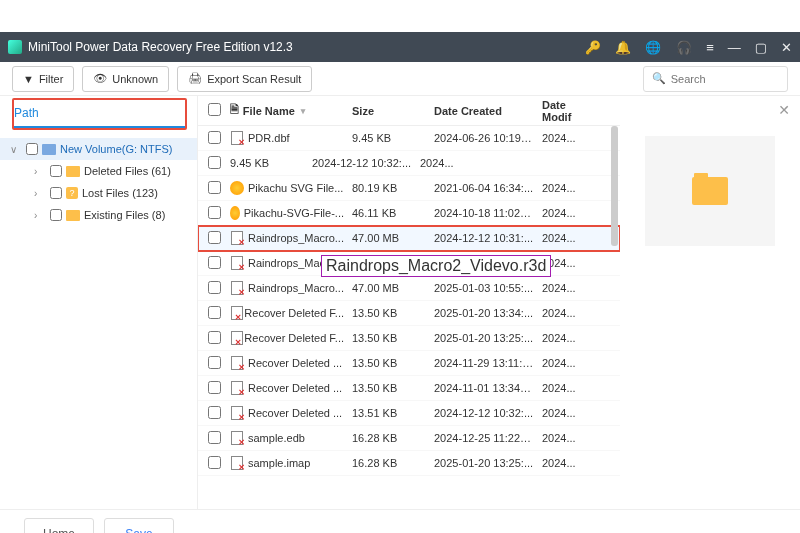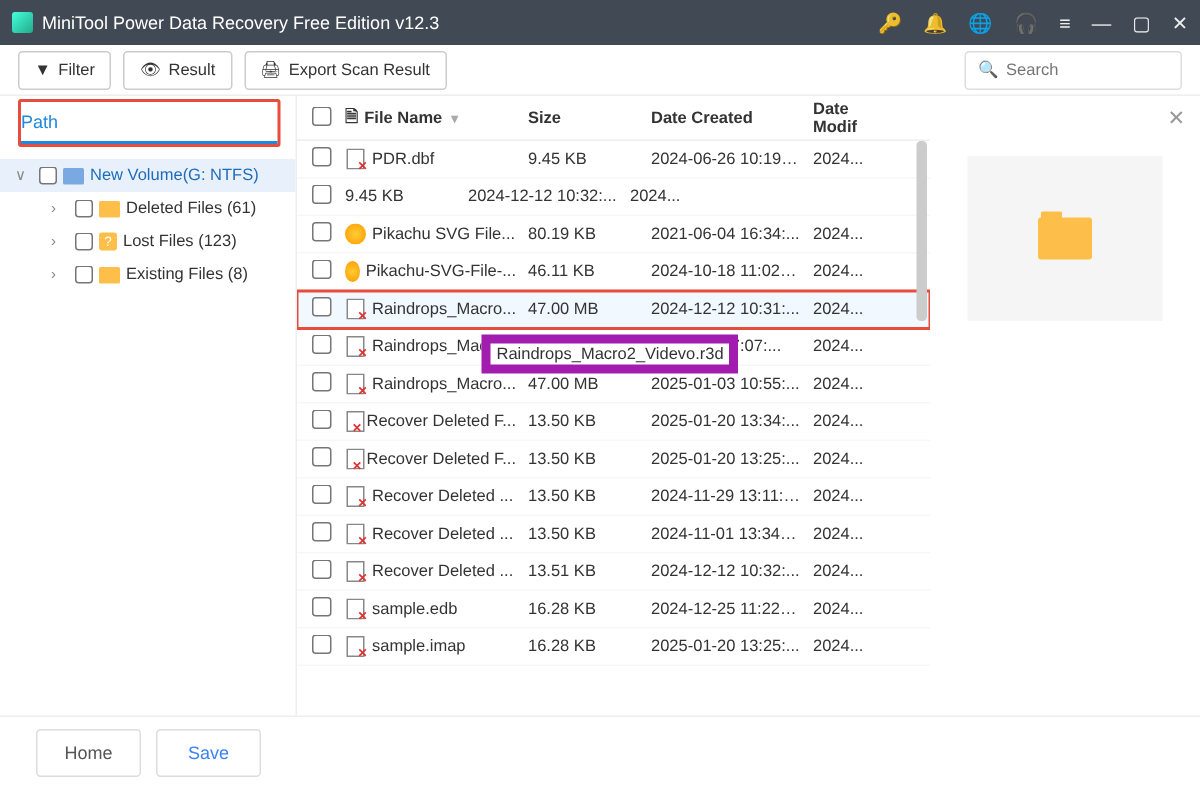--- a/index.html
+++ b/index.html
@@ -1,17 +1,17 @@
 <!DOCTYPE html>
 <html><head>
 <meta charset="utf-8">
 <style>
 * { box-sizing: border-box; margin: 0; padding: 0; font-family: "Segoe UI", Arial, sans-serif; }
 body { background: #fff; width: 800px; height: 533px; overflow: hidden; font-size: 12px; color: #333; }
-.titlebar { height: 30px; background: #404954; color: #fff; display: flex; align-items: center; padding: 0 8px; }
+.titlebar { height: 30px; background: #404954; color: #fff; display: flex; align-items: center; padding: 0 8px; margin-top: 32px; }
 .titlebar .logo { width: 14px; height: 14px; border-radius: 2px; background: linear-gradient(135deg,#4fd,#2a8); margin-right: 6px; }
 .titlebar .title { font-size: 12px; flex: 1; }
 .titlebar .tb-icons { display: flex; gap: 14px; align-items: center; }
 .titlebar .tb-icons span { font-size: 13px; cursor: pointer; opacity: .9; }
 .toolbar { height: 34px; display: flex; align-items: center; padding: 5px 12px; gap: 8px; border-bottom:1px solid #eee;}
 .btn { border: 1px solid #ccc; background: #fff; border-radius: 3px; height: 26px; padding: 0 10px; font-size: 11px; display: inline-flex; align-items: center; gap: 5px; cursor: pointer; color:#333;}
 .toolbar-spacer { flex: 1; }
 .search-box { border: 1px solid #ddd; border-radius: 3px; height: 26px; width: 145px; display: flex; align-items: center; padding: 0 8px; color: #999; font-size:11px;}
 .search-box input { border: none; outline: none; width: 100%; font-size: 11px; background: transparent; margin-left:5px;}
 .main { display: flex; height: 413px; }
@@ -39,21 +39,21 @@
 .rows { overflow-y: auto; flex: 1; position:relative;}
 .row { display: flex; height: 25px; align-items: center; font-size: 11px; padding-left: 6px; border-bottom:1px solid #f7f7f7;}
 .row > div { padding: 0 4px; white-space: nowrap; overflow: hidden; text-overflow: ellipsis; }
 .row.highlight { outline: 2px solid #e74c3c; outline-offset: -1px; background:#f2f8ff;}
 .file-ico { width: 14px; height: 14px; display: inline-block; position: relative; }
 .file-ico::before { content:''; position:absolute; width:10px; height:12px; background:#fff; border:1px solid #999; top:0; left:1px;}
 .file-ico::after { content:'✕'; position:absolute; color:#d33; font-size:8px; bottom:-2px; right:-1px; font-weight:bold;}
 .file-ico.gen::before { border-color:#888;}
 .file-ico.pika { background: radial-gradient(circle,#fc3,#f90); border-radius:50%;}
 .file-ico.pika::before, .file-ico.pika::after { display:none;}
-.tooltip-box { position: absolute; background: #fff; border:6px solid #a21caf; font-size:11px; padding:1px 4px; z-index:10; white-space:nowrap;}
+.tooltip-box { position: absolute; background: #fff; border:1px solid #a21caf; font-size:16px; padding:1px 4px; z-index:10; white-space:nowrap;}
 .preview-pane { width: 180px; padding: 12px 14px 0 14px; position:relative; font-size:11px;}
 .preview-close { position:absolute; top:6px; right:10px; color:#999; cursor:pointer; font-size:14px;}
 .preview-thumb { width: 130px; height: 110px; margin: 28px auto 18px; background: #f5f5f5; display: flex; align-items: center; justify-content: center; }
 .preview-thumb .folder-big { width: 36px; height: 28px; background: #fdbf4a; border-radius: 2px; position:relative;}
 .preview-thumb .folder-big::before { content:''; position:absolute; width:14px; height:5px; background:#fdbf4a; top:-4px; left:2px; border-radius:1px;}
 .preview-info { font-size: 11px; line-height: 26px; color:#444;}
 .preview-info .k { display:inline-block; width:75px; }
 .preview-info .v { color:#333;}
 .vscroll { position:absolute; right:2px; top:30px; width:7px; height:300px;}
 .vscroll .thumb { width:7px; background:#ccc; border-radius:3px; height:120px;}
@@ -82,21 +82,21 @@
   </div>
 </div>
 
 <div class="toolbar">
   <button class="btn">
       <span>▼</span>
       <span>Filter</span>
     </button>
   <button class="btn">
       <span>👁</span>
-      <span>Result</span>
+      <span>Unknown</span>
     </button>
   <button class="btn">
       <span>🖨</span>
       <span>Export Scan Result</span>
     </button>
   <div class="toolbar-spacer"></div>
   <div class="search-box">
     <span>🔍</span>
     <input placeholder="Search" style="">
   </div>

